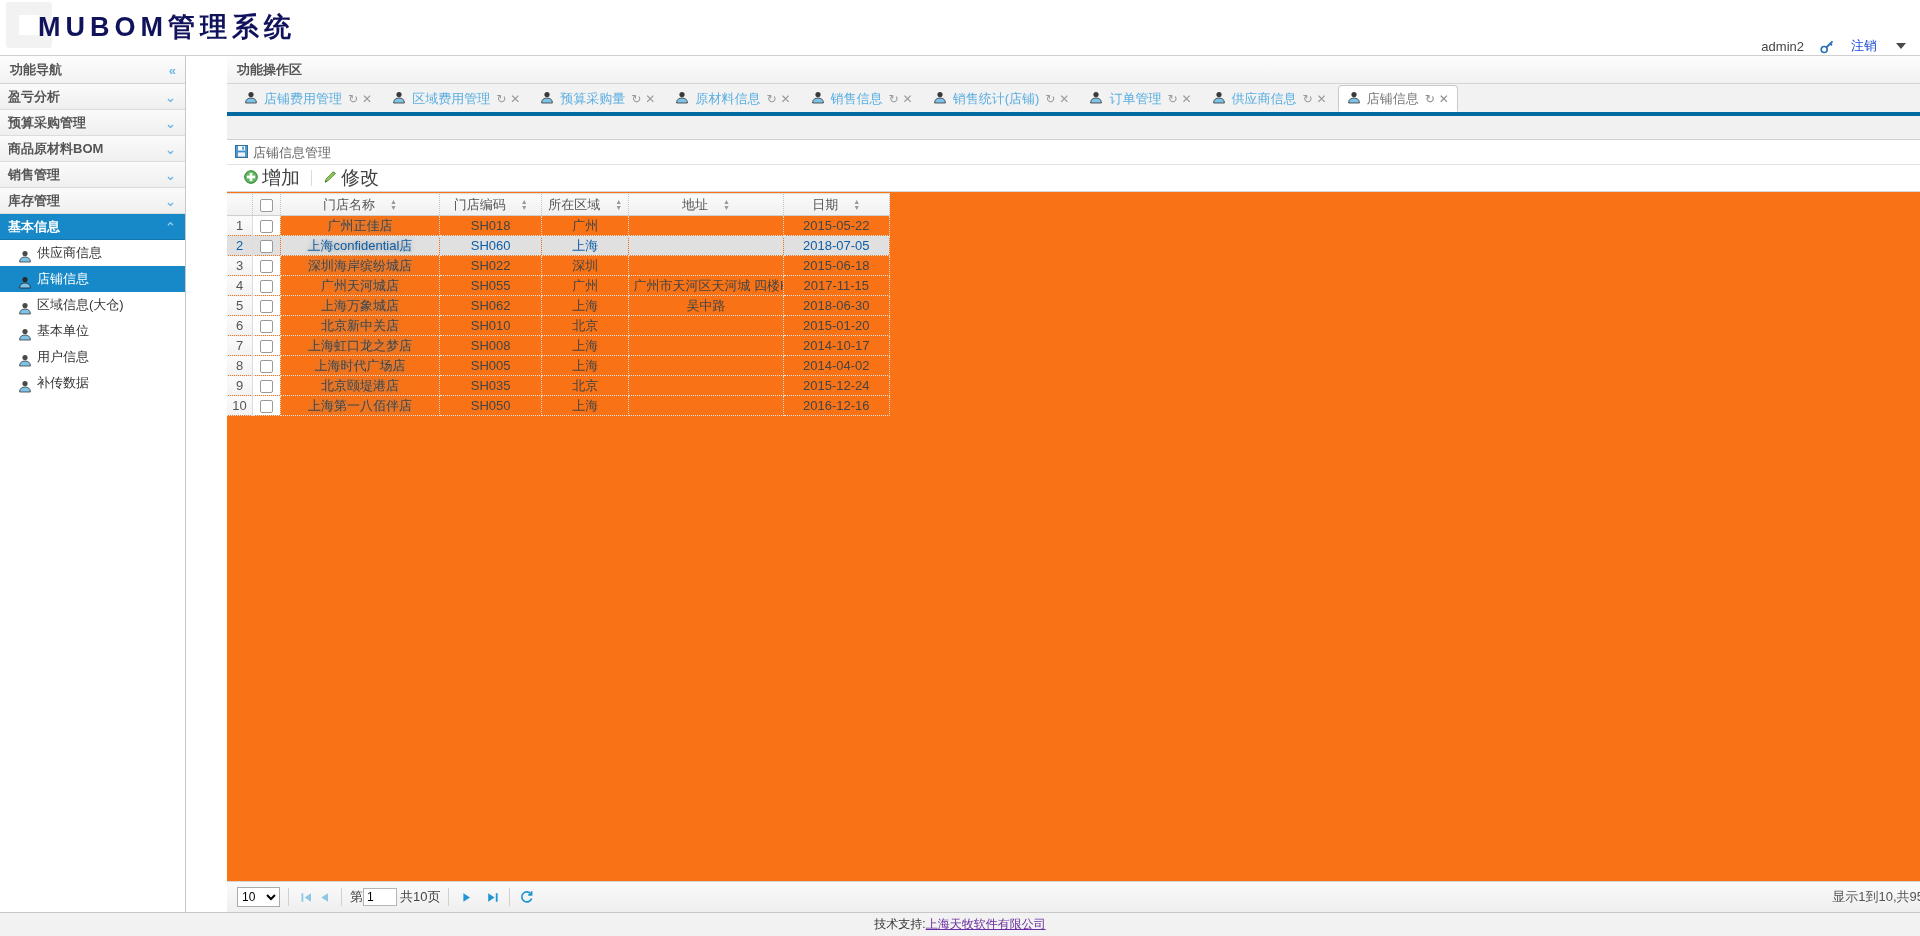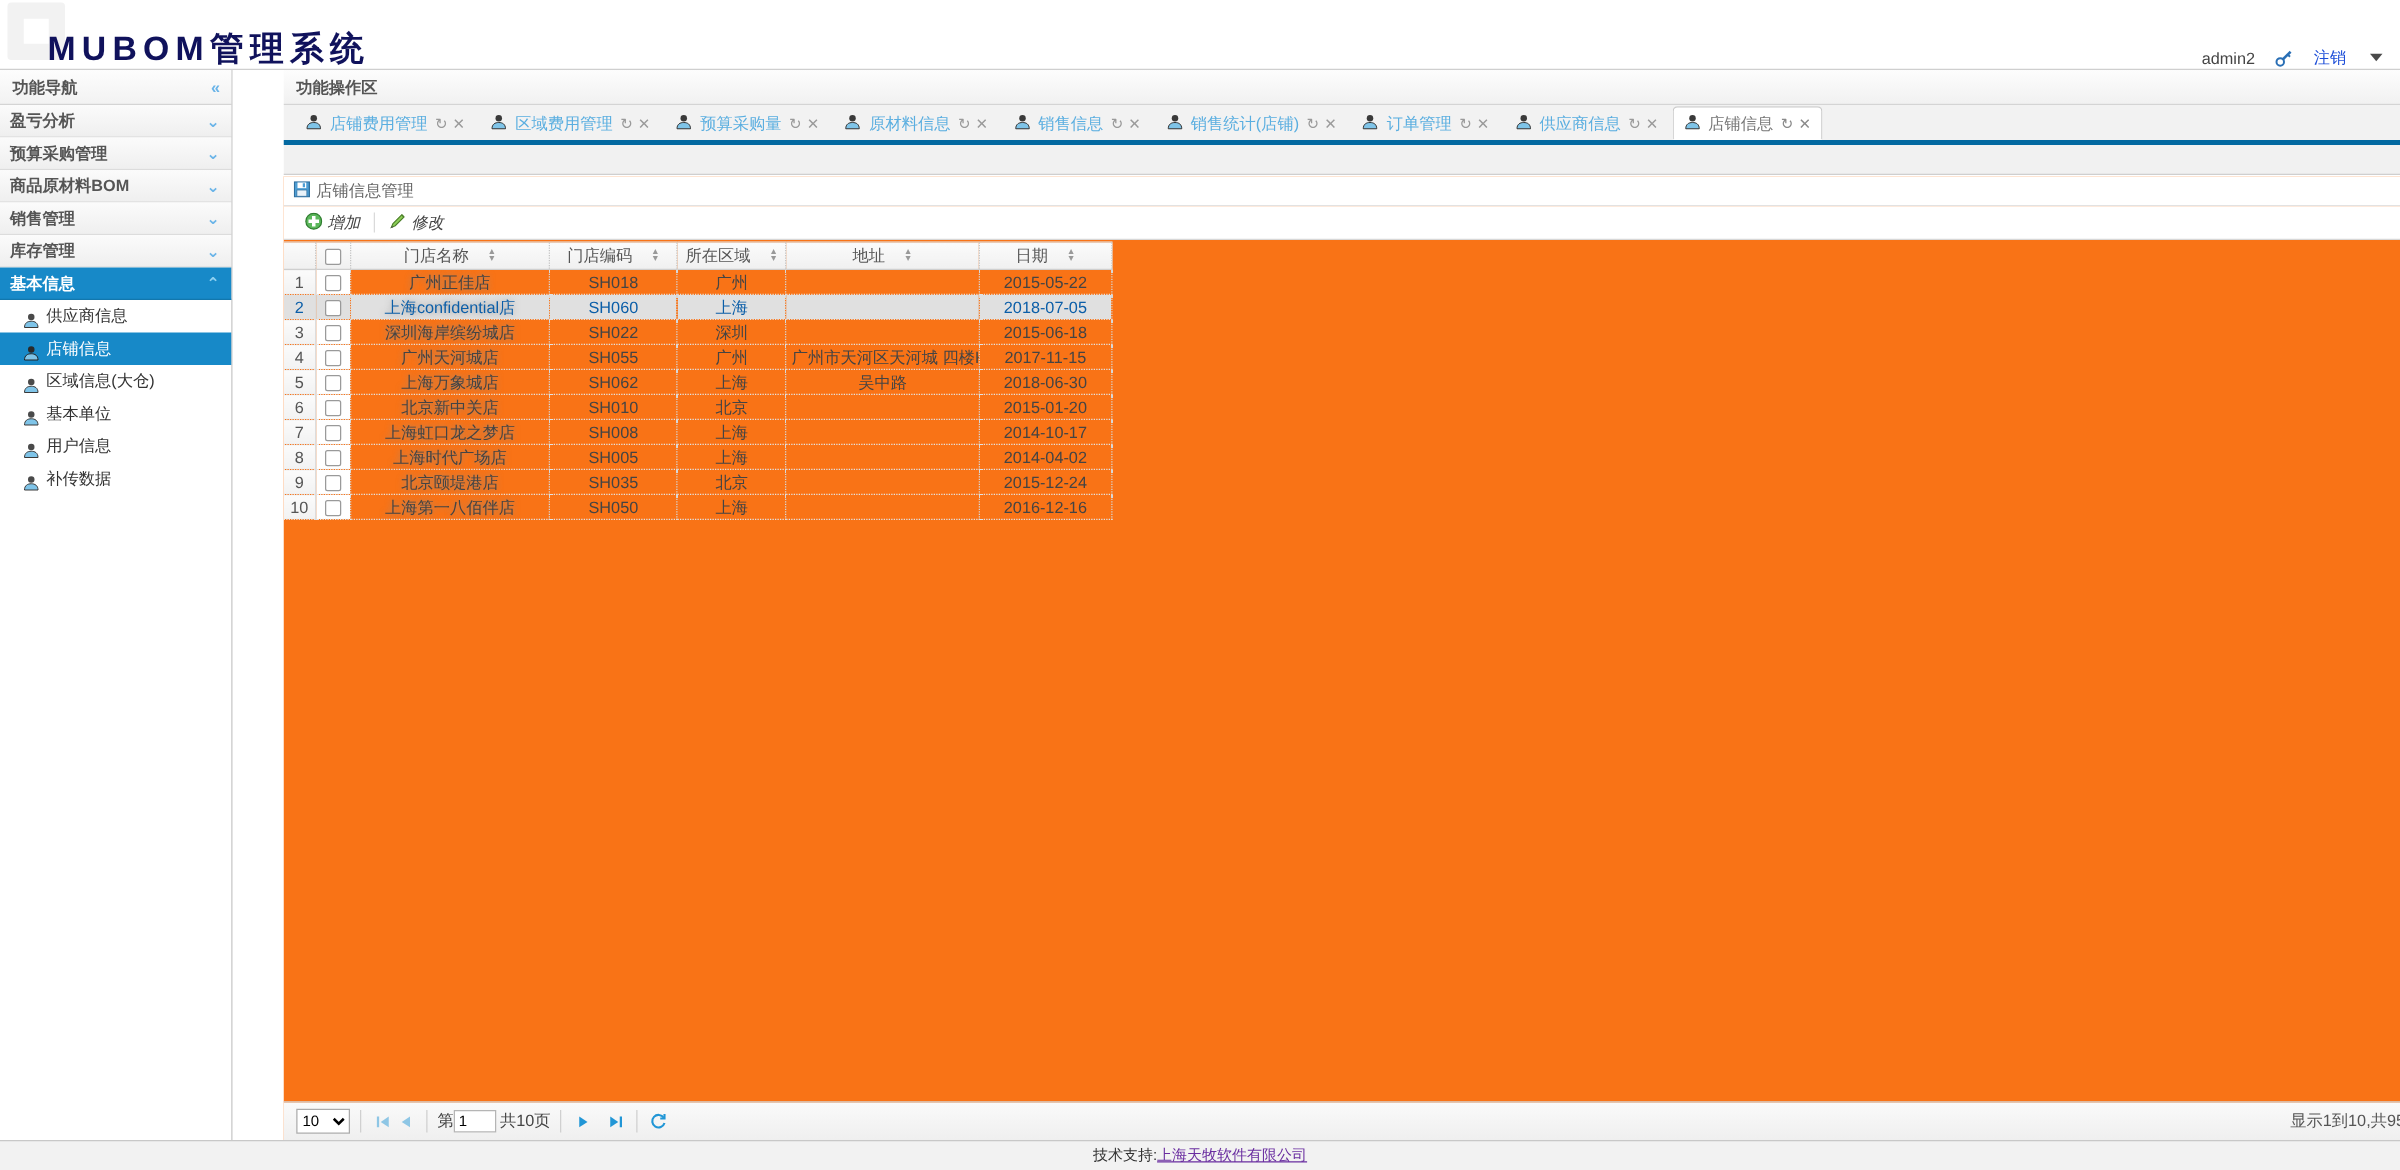--- a/index.html
+++ b/index.html
@@ -22,21 +22,21 @@
   }
   #logo-box {
     position: absolute; left: 6px; top: 2px; width: 46px; height: 46px;
     background: #f2f2f2; border-radius: 3px;
   }
   #logo-box::after {
     content: ""; position: absolute; left: 13px; top: 13px;
     width: 20px; height: 20px; background: #ffffff;
   }
   #app-title {
-    position: absolute; left: 38px; top: 21px;
+    position: absolute; left: 38px; top: 9px;
     font-size: 27px; font-weight: bold;
     letter-spacing: 5px;
     color: #10125c;
     font-family: "Liberation Sans", "DejaVu Sans", sans-serif;
     white-space: nowrap;
   }
   #header-right {
     position: absolute; right: 14px; top: 37px;
     display: flex; align-items: center; gap: 16px;
     font-size: 13px; color: #444;
@@ -171,22 +171,22 @@
   }
   #dg-toolbar {
     height: 27px; display: flex; align-items: center;
     padding-left: 8px;
     border-bottom: 1px solid #d7d7d7;
     background: #fff;
     gap: 0px;
   }
   .tb-btn {
     display: flex; align-items: center; gap: 4px;
-    font-size: 13px; color: #444;
-    padding: 0 9px; height: 22px; cursor: pointer; font-style: italic;
+    font-size: 19px; color: #444;
+    padding: 0 9px; height: 22px; cursor: pointer;
   }
   .tb-sep {
     width: 1px; height: 16px; background: #dadada; margin: 0 2px;
   }
 
   
   #grid-wrap {
     position: absolute; left: 0; top: 52px; right: 0; bottom: 40px;
     overflow: hidden;
   }

